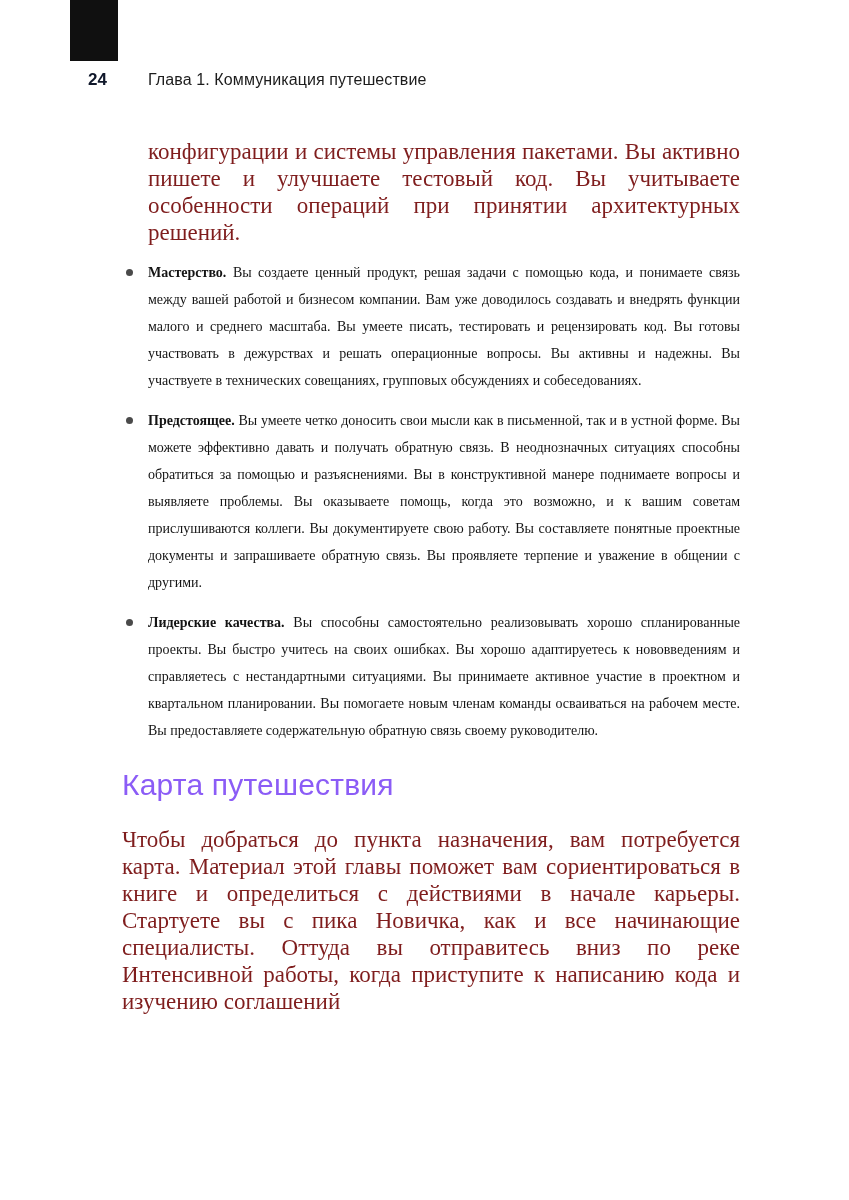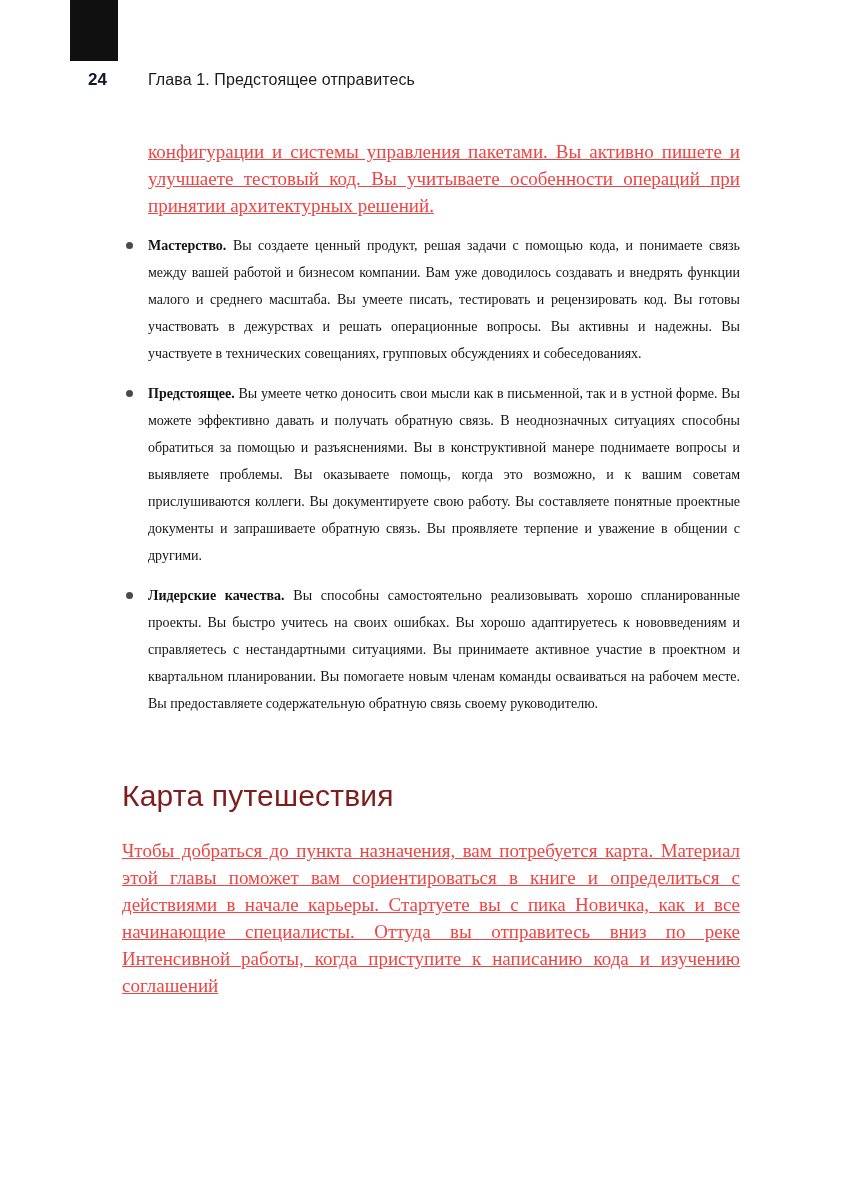--- a/index.html
+++ b/index.html
@@ -46,25 +46,24 @@
   .chap-title { font-weight: 400; }
 
   .content {
     position: absolute;
     left: 122px;
     top: 138px;
     width: 618px;
   }
   .para {
     margin: 0;
-    font-size: 19px;
+    font-size: 23px;
     line-height: 27px;
     text-align: justify;
-    color: #ef4444;
-    text-decoration: underline;
+    color: #7f1d1d;
   }
   .para.hang {
     padding-left: 26px;
   }
   .bullets {
     list-style: none;
     margin: 0;
     padding: 0;
   }
   .bullet {
@@ -81,40 +80,40 @@
     top: 10px;
     width: 7px;
     height: 7px;
     border-radius: 50%;
     background: #4a4a4a;
   }
   .lead {
     font-weight: 700;
   }
   .section-title {
-    margin: 62px 0 24px 0;
+    margin: 24px 0 24px 0;
     font-family: "Liberation Sans", "DejaVu Sans", sans-serif;
     font-weight: 400;
     font-size: 30px;
-    color: #7f1d1d;
+    color: #8b5cf6;
     letter-spacing: 0.2px;
   }
 </style>
 </head>
 <body>
 
 <div class="page">
 
   <div class="corner-tab"></div>
 
   <div class="page-number">24</div>
 
   <div class="running-header">
     <span class="chap-label">Глава 1.</span>
-    <span class="chap-title">Предстоящее отправитесь</span>
+    <span class="chap-title">Коммуникация путешествие</span>
   </div>
 
   <div class="content">
 
     <p class="para hang">конфигурации и системы управления пакетами. Вы активно пишете и улучшаете тестовый код. Вы учитываете особенности операций при принятии архитектурных решений.</p>
 
     <ul class="bullets">
 
       <li class="bullet">
         <span class="dot"></span>

